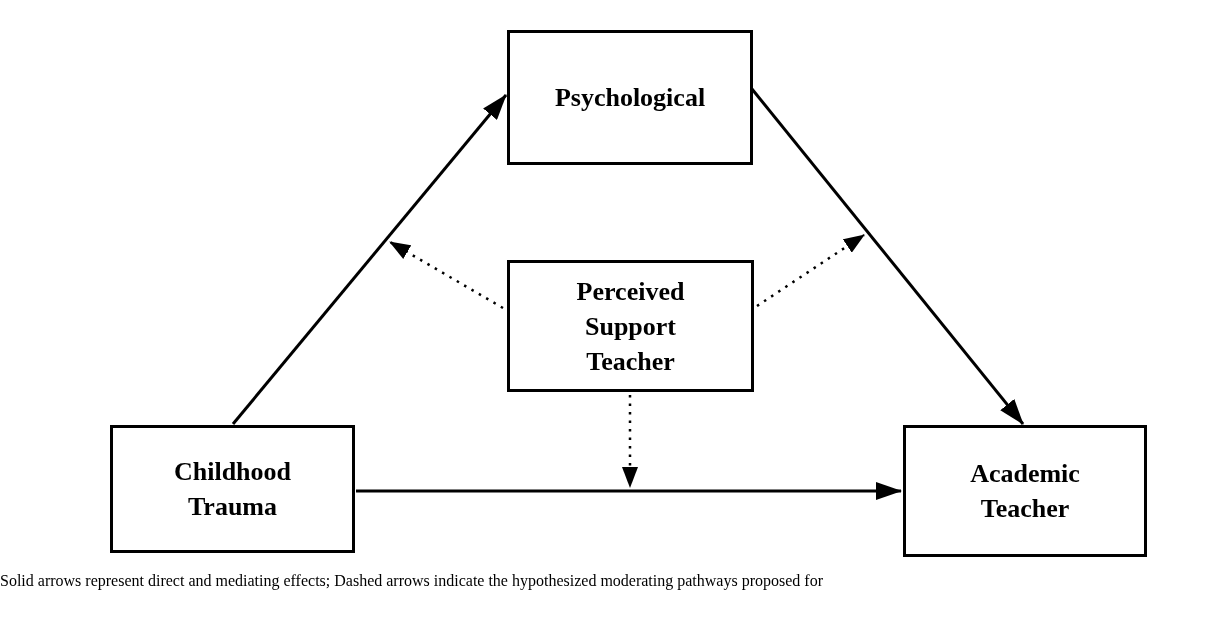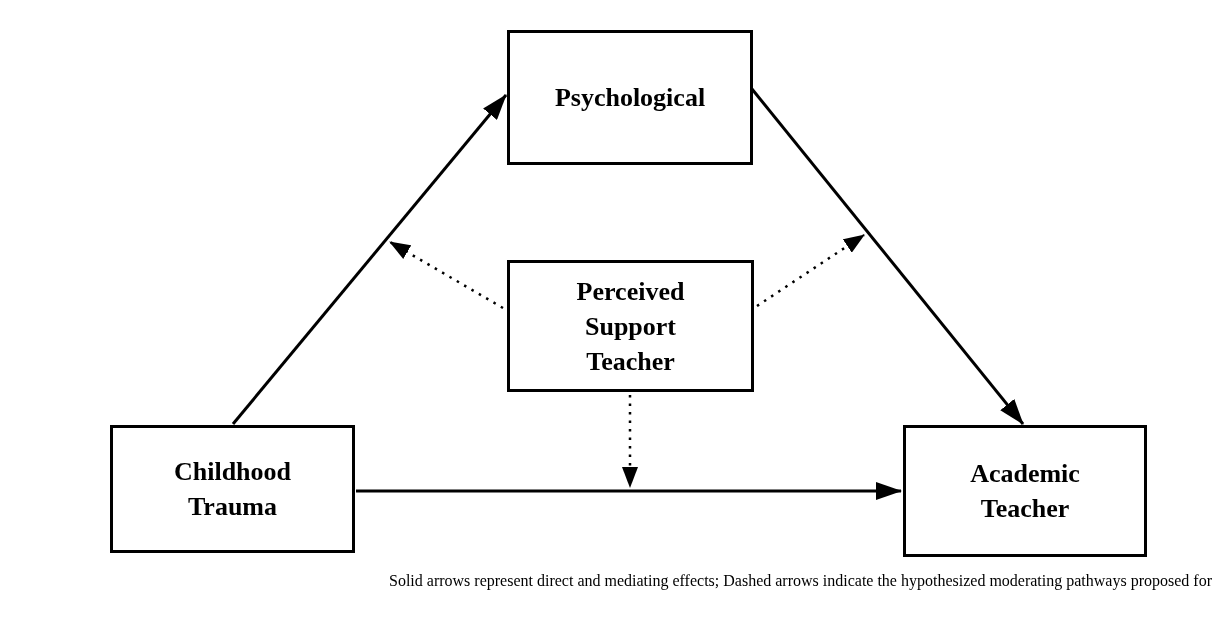--- a/index.html
+++ b/index.html
@@ -50,21 +50,21 @@
   }
   .node span { display: block; }
   .node-pr { left: 507px; top: 30px;  width: 246px; height: 135px; }
   .node-pts{ left: 507px; top: 244px; width: 247px; height: 132px; margin-top: 16px; }
   .node-ct { left: 110px; top: 425px; width: 245px; height: 128px; }
   .node-ab { left: 903px; top: 425px; width: 244px; height: 132px; text-align: center; }
   .caption {
     position: absolute;
     left: 0; top: 570px;
     width: 1212px;
-    text-align: right;
+    text-align: left;
     font-size: 16px;
     line-height: 21px;
   }
   .caption span { display: block; }
 </style>
 </head>
 <body>
 
 <div class="canvas">
 

